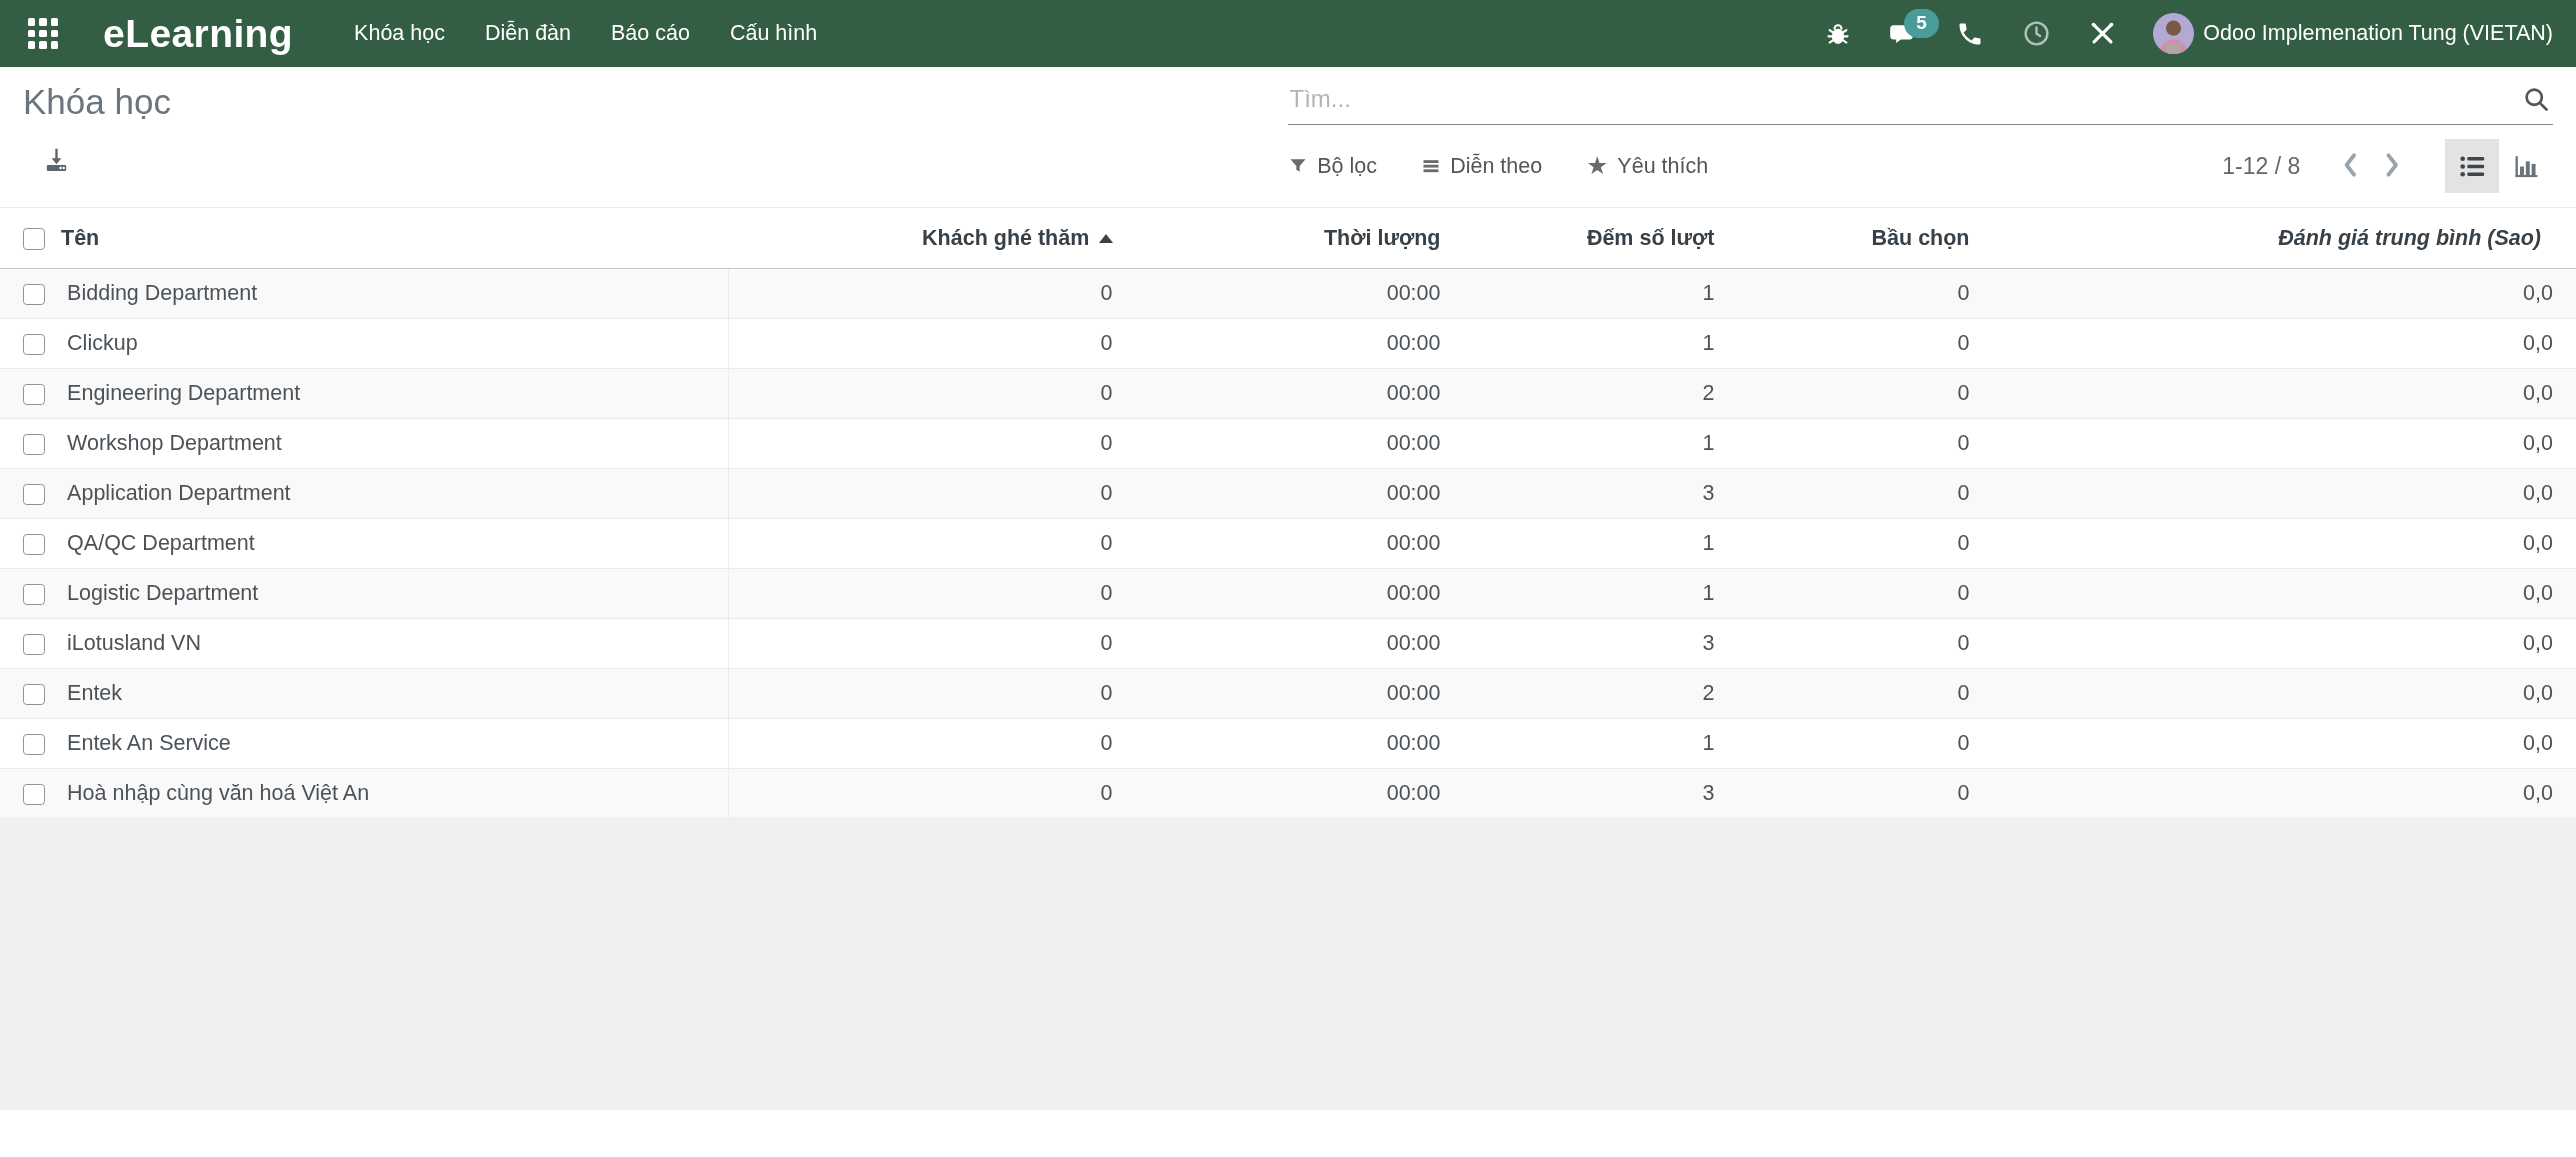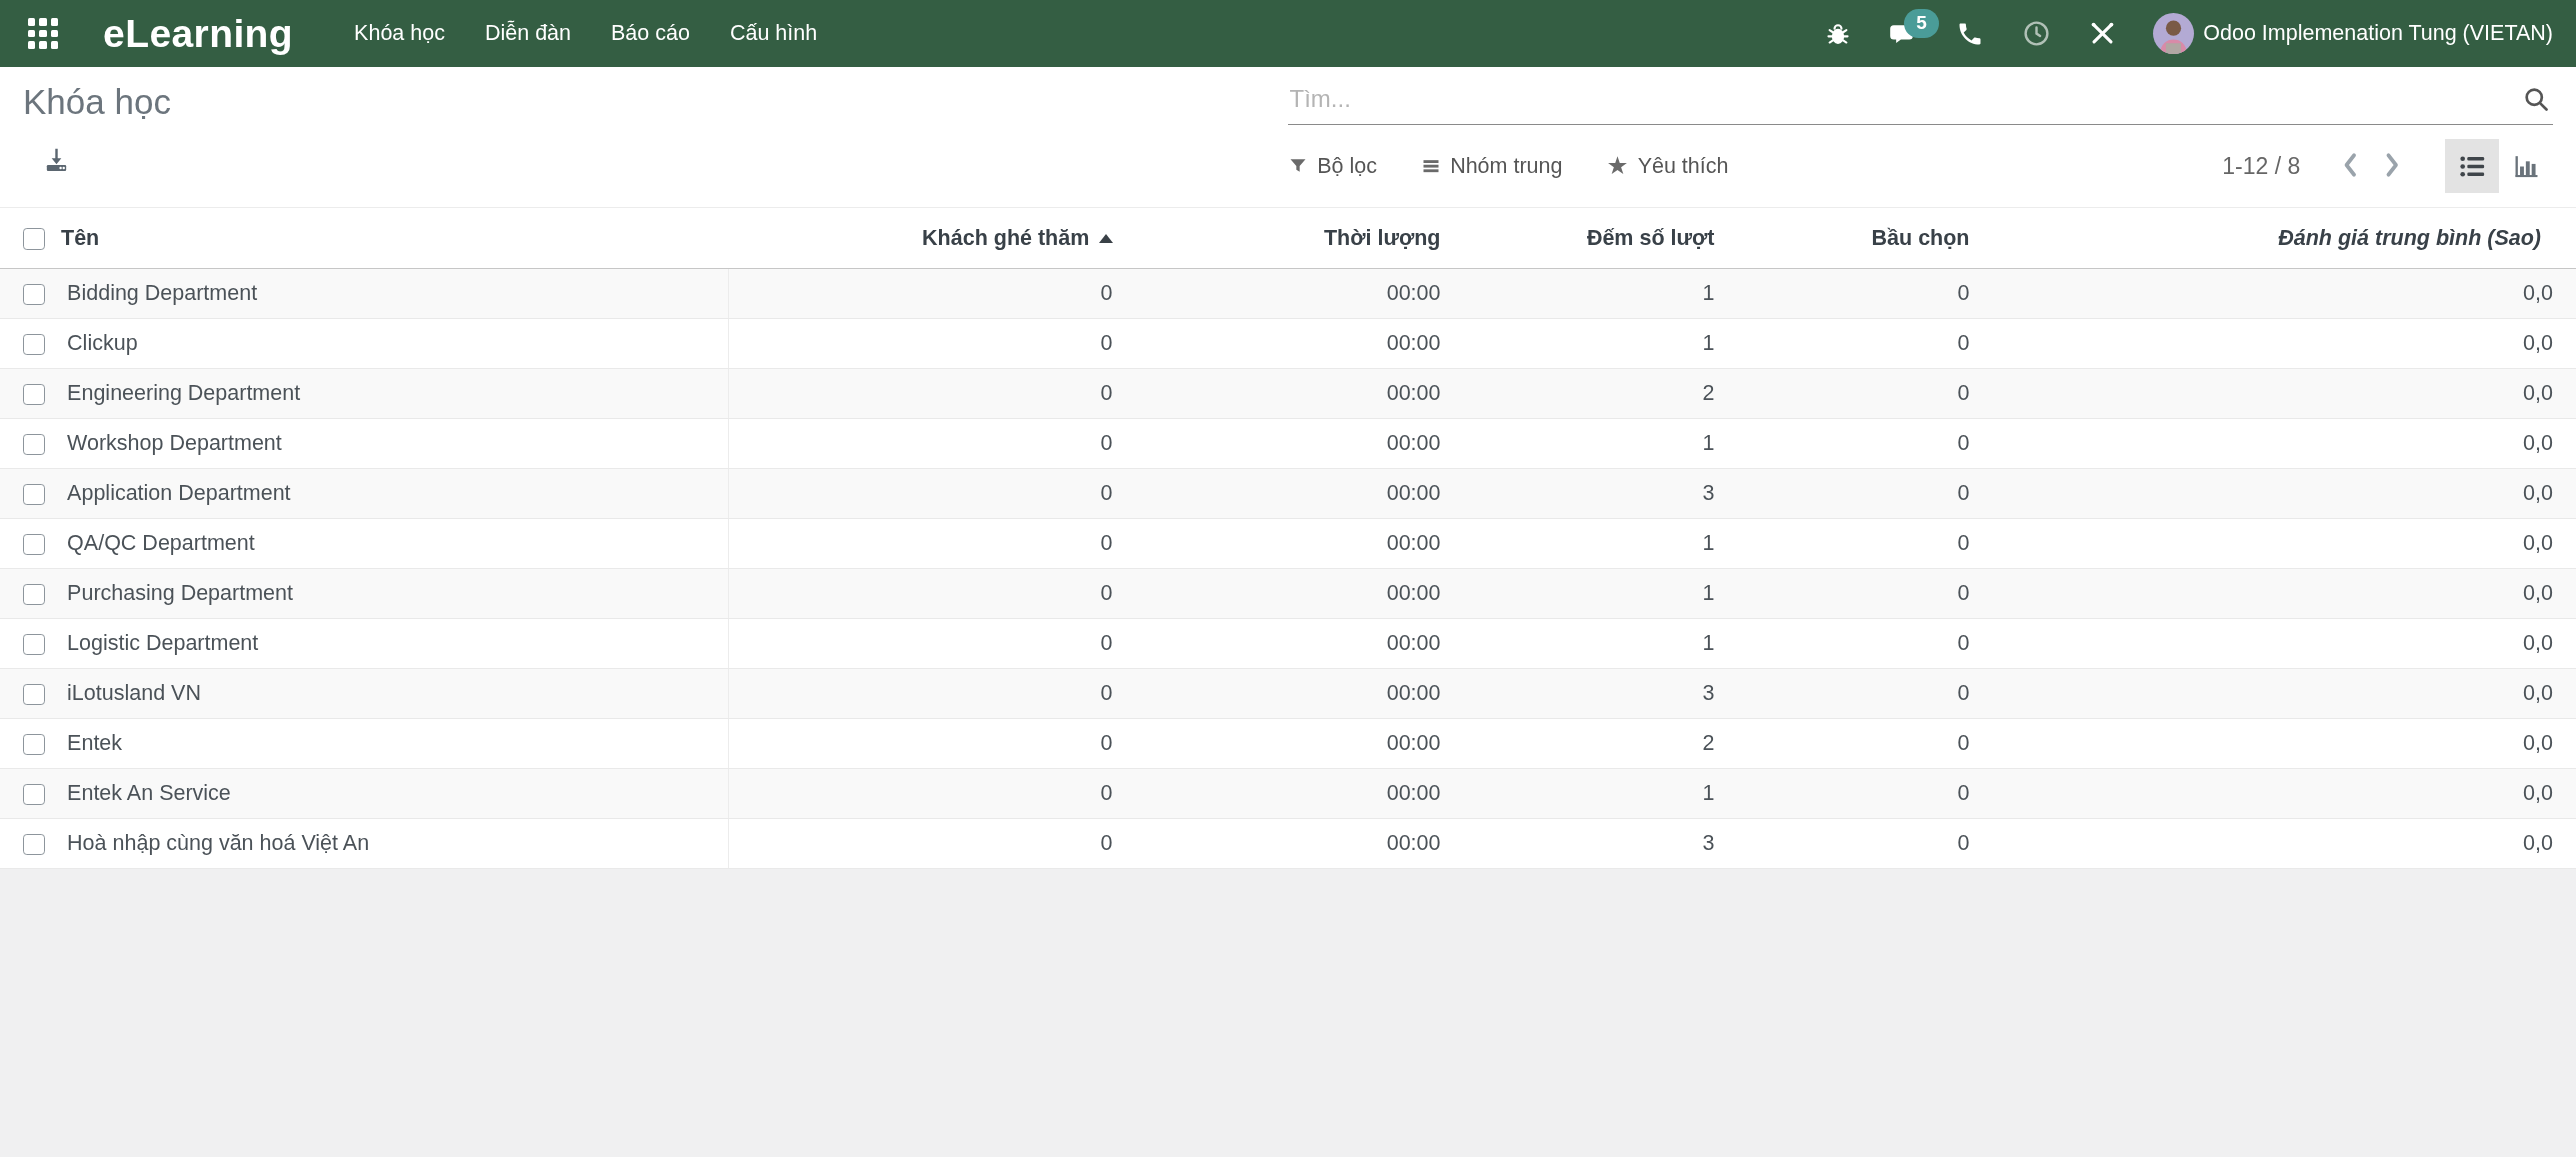--- a/index.html
+++ b/index.html
@@ -215,21 +215,21 @@
           <span>Bộ lọc</span>
         </span>
         <span class="filter-item">
           <svg width="20" height="20" viewBox="0 0 24 24">
               <g fill="#6a6a6a">
                 <rect x="3" y="5" width="18" height="3.4"></rect>
                 <rect x="3" y="10.5" width="18" height="3.4"></rect>
                 <rect x="3" y="16" width="18" height="3.4"></rect>
               </g>
             </svg>
-          <span>Nhóm trung</span>
+          <span>Diễn theo</span>
         </span>
         <span class="filter-item">
           <span class="star-glyph">★</span>
           <span>Yêu thích</span>
         </span>
       </div>
       <div class="pager-group">
         <span class="pager-text">1-12 / 8</span>
         <button class="pager-chevron">
           <svg width="21.5" height="26" viewBox="0 0 16 24">
@@ -346,29 +346,20 @@
   <tr>
     <td class="cell-check"><span class="checkbox"></span></td>
     <td class="cell-name">QA/QC Department</td>
     <td>0</td>
     <td>00:00</td>
     <td>1</td>
     <td>0</td>
     <td class="cell-rating">0,0</td>
   </tr>
 
-  <tr>
-    <td class="cell-check"><span class="checkbox"></span></td>
-    <td class="cell-name">Purchasing Department</td>
-    <td>0</td>
-    <td>00:00</td>
-    <td>1</td>
-    <td>0</td>
-    <td class="cell-rating">0,0</td>
-  </tr>
 
   <tr>
     <td class="cell-check"><span class="checkbox"></span></td>
     <td class="cell-name">Logistic Department</td>
     <td>0</td>
     <td>00:00</td>
     <td>1</td>
     <td>0</td>
     <td class="cell-rating">0,0</td>
   </tr>

